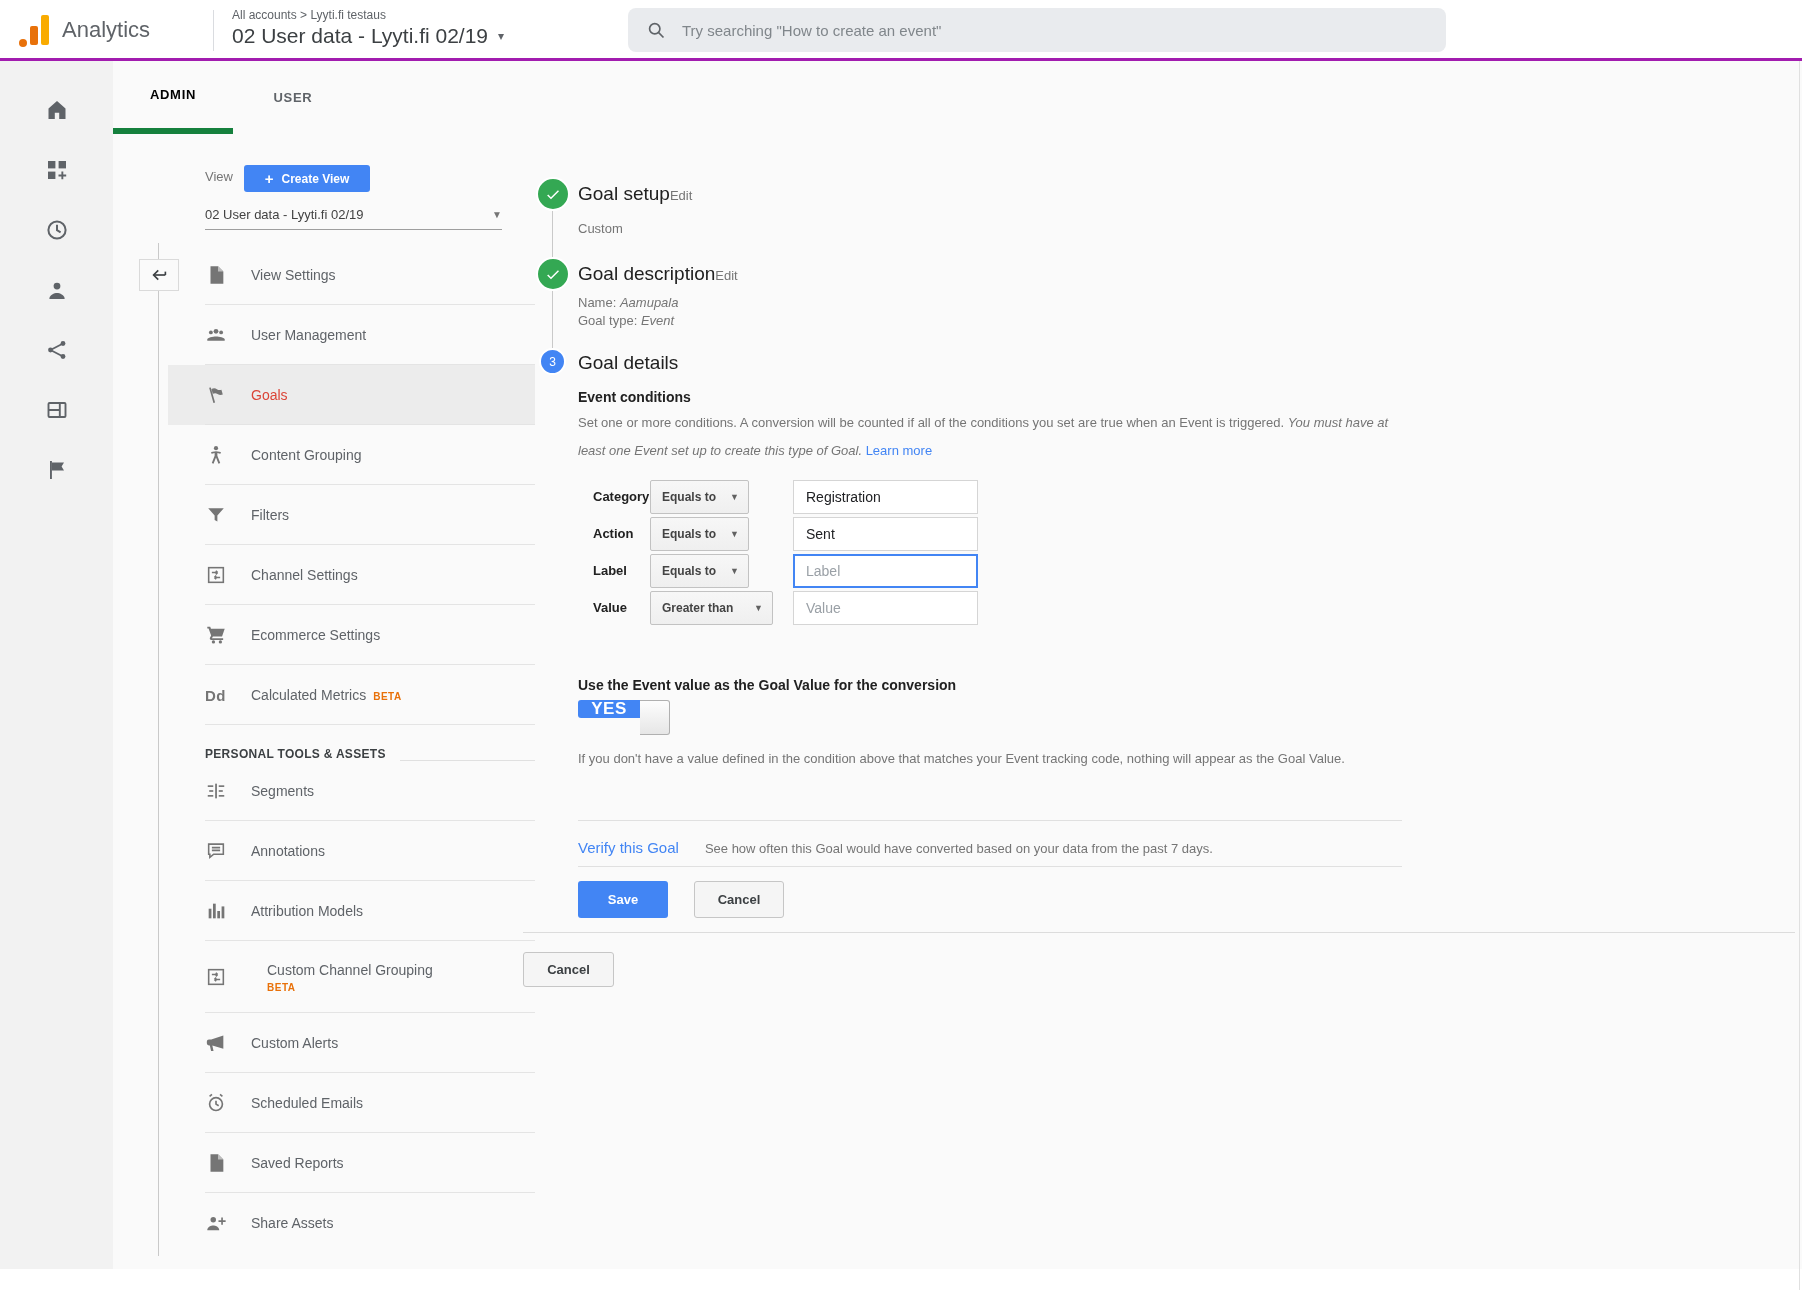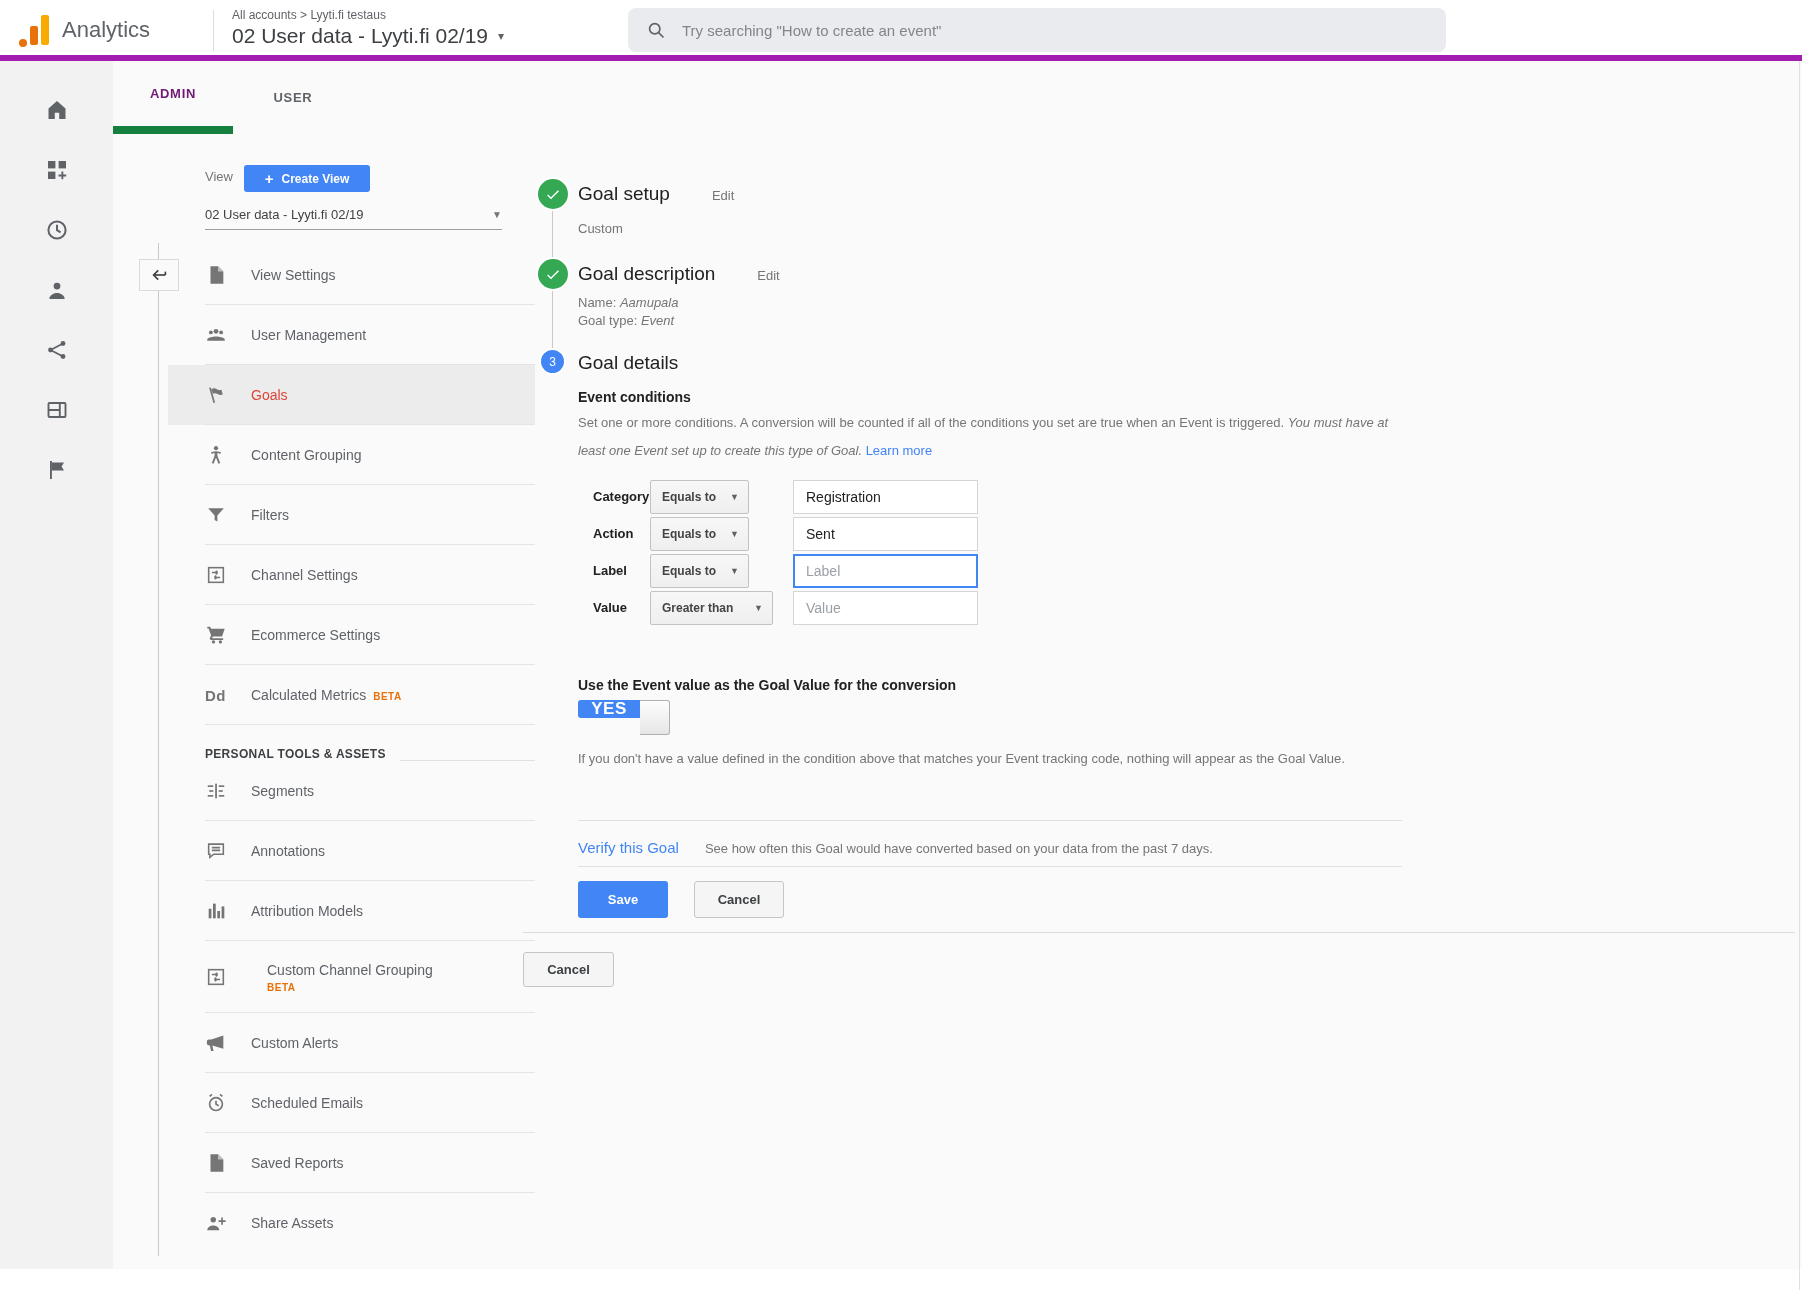--- a/index.html
+++ b/index.html
@@ -2,21 +2,21 @@
 <html><head>
 <meta charset="utf-8">
 <style>
   * { margin:0; padding:0; box-sizing:border-box; }
   body { background:#fff; }
   .screen { position:relative; width:1802px; height:1290px; background:#fafafa; overflow:hidden;
             font-family:"Liberation Sans", sans-serif; color:#202124; }
 
   
   .header { position:absolute; left:0; top:0; width:1802px; height:61px; background:#fff;
-            border-bottom:6px solid #a21caf; z-index:5; }
+            border-bottom:3px solid #a21caf; z-index:5; }
   .logo { position:absolute; left:18px; top:13px; width:34px; height:34px; }
   .logo .bar-tall { position:absolute; right:3px; top:2px; width:8px; height:30px; border-radius:2px; background:#f9ab00; }
   .logo .bar-mid  { position:absolute; left:12px; top:13px; width:8px; height:19px; border-radius:2px; background:#e8710a; }
   .logo .dot      { position:absolute; left:1px; bottom:0; width:8px; height:8px; border-radius:50%; background:#e8710a; }
   .product-name { position:absolute; left:62px; top:17px; font-size:22px; color:#5f6368; }
   .header-vdivider { position:absolute; left:213px; top:10px; width:1px; height:41px; background:#dadce0; }
   .crumb { position:absolute; left:232px; top:8px; font-size:12px; color:#5f6368; }
   .prop-title { position:absolute; left:232px; top:24px; font-size:21px; color:#3c4043; display:flex; align-items:center; }
   .prop-title .caret { font-size:12px; color:#5f6368; margin-left:10px; }
   .searchbar { position:absolute; left:628px; top:8px; width:818px; height:44px; background:#e9ebee;
@@ -29,21 +29,21 @@
   
   .rail { position:absolute; left:0; top:61px; width:113px; height:1208px; background:#f2f2f2;
           display:flex; flex-direction:column; align-items:center; padding-top:37px; gap:36px; }
   .rail-icon { width:24px; height:24px; color:#5f6368; cursor:pointer; }
   .rail-icon svg { width:24px; height:24px; display:block; }
 
   
   .tabs { position:absolute; left:113px; top:61px; height:73px; display:flex; }
   .tab { width:120px; height:73px; display:flex; align-items:center; justify-content:center;
          font-size:13px; font-weight:bold; letter-spacing:.7px; color:#5f6368; cursor:pointer; }
-  .tab.active { color:#701a75; border-bottom:8px solid #15803d; }
+  .tab.active { color:#000000; border-bottom:6px solid #15803d; }
 
   
   .view-label { position:absolute; left:205px; top:169px; font-size:13px; color:#757575; }
   .create-view-btn { position:absolute; left:244px; top:165px; width:126px; height:27px; background:#4285f4;
                      color:#fff; border-radius:3px; font-size:12px; font-weight:bold; display:flex;
                      align-items:center; justify-content:center; gap:8px; cursor:pointer; }
   .create-view-btn .plus { font-size:15px; font-weight:bold; }
   .view-selector { position:absolute; left:205px; top:200px; width:297px; height:30px;
                    border-bottom:1px solid #9e9e9e; display:flex; align-items:center;
                    justify-content:space-between; font-size:13px; color:#424242; cursor:pointer; }
@@ -75,21 +75,21 @@
   
   .stepper-line { position:absolute; left:552px; top:193px; width:1px; height:168px; background:#c9c9c9; }
   .step-circle { position:absolute; border-radius:50%; display:flex; align-items:center; justify-content:center; }
   .step-circle.green { width:34px; height:34px; background:#34a853; border:2px solid #fff; }
   .step-circle.green svg { width:18px; height:18px; }
   .step-circle.blue { width:27px; height:27px; background:#4285f4; color:#fff; font-size:12px; border:2px solid #fff; }
   .c1 { left:536px; top:177px; } .c2 { left:536px; top:257px; } .c3 { left:539px; top:348px; }
 
   .step-title-row { position:absolute; display:flex; align-items:baseline; }
   .step-title { font-size:19px; color:#212121; }
-  .edit-link { font-size:13px; color:#757575; margin-left:42px; cursor:pointer; }
+  .edit-link { font-size:13px; color:#757575; cursor:pointer; }
   .s1 { left:578px; top:183px; } .s2 { left:578px; top:263px;justify-content:center; } .s3 { left:578px; top:352px; }
   .step-sub { position:absolute; font-size:13px; color:#757575; line-height:18px; }
   .sub1 { left:578px; top:220px; } .sub2 { left:578px; top:294px; }
   .ital { font-style:italic; }
 
   .cond-heading { position:absolute; left:578px; top:389px; font-size:14px; font-weight:bold; color:#212121; }
   .cond-para { position:absolute; left:578px; top:409px; width:832px; font-size:13px; color:#757575; line-height:28px; }
   .learn-more { color:#4285f4; cursor:pointer;margin-top:6px; }
 
   .cond-form { position:absolute; left:578px; top:480px; }

